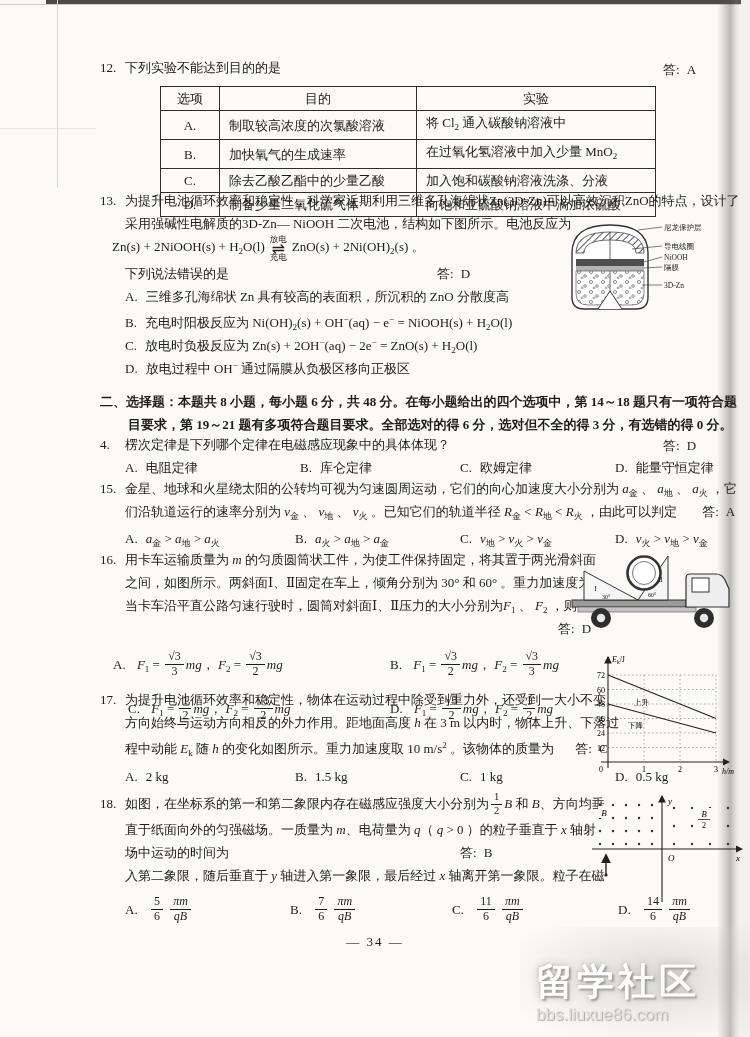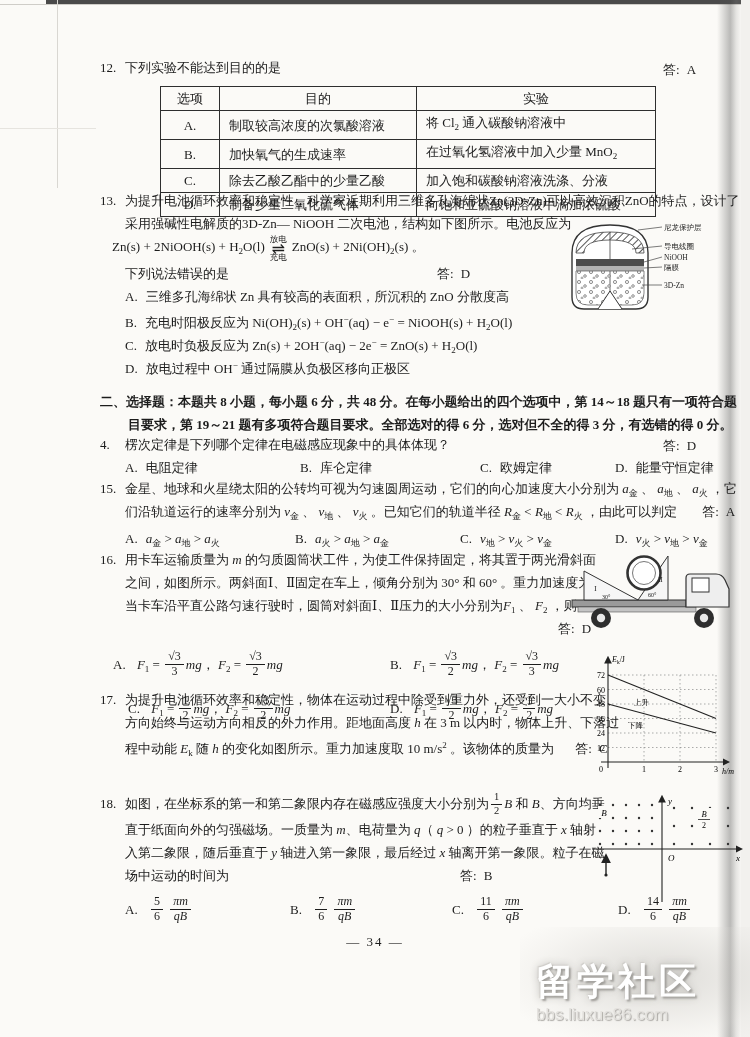--- a/index.html
+++ b/index.html
@@ -165,21 +165,21 @@
 
   <section class="q" style="left:100px;top:433px;width:625px;">
     <div class="ln">
       <span class="qnum">4.</span>
       <span>楞次定律是下列哪个定律在电磁感应现象中的具体体现？</span>
     </div>
     <span class="ans" style="left:563px;top:1px;"><span>答:</span><b>D</b></span>
     <div class="optrow">
       <span class="oi" style="left:25px;"><span class="olabel">A.</span><span>电阻定律</span></span>
       <span class="oi" style="left:200px;"><span class="olabel">B.</span><span>库仑定律</span></span>
-      <span class="oi" style="left:380px;text-align:right;"><span class="olabel">C.</span><span>欧姆定律</span></span>
+      <span class="oi" style="left:360px;text-align:right;"><span class="olabel">C.</span><span>欧姆定律</span></span>
       <span class="oi" style="left:515px;"><span class="olabel">D.</span><span>能量守恒定律</span></span>
     </div>
   </section>
 
   <section class="q" style="left:100px;top:477px;width:625px;">
     <div class="ln">
       <span class="qnum">15.</span>
       <span>金星、地球和火星绕太阳的公转均可视为匀速圆周运动，它们的向心加速度大小分别为 <i>a</i><sub>金</sub> 、 <i>a</i><sub>地</sub> 、 <i>a</i><sub>火</sub> ，它</span>
     </div>
     <div class="ln">
@@ -260,20 +260,26 @@
   <section class="q" style="left:100px;top:688px;width:625px;">
     <div class="ln">
       <span class="qnum">17.</span>
       <span>为提升电池循环效率和稳定性，物体在运动过程中除受到重力外，还受到一大小不变、</span>
     </div>
     <div class="ln"><span>方向始终与运动方向相反的外力作用。距地面高度 <i>h</i> 在 3 m 以内时，物体上升、下落过</span></div>
     <div class="ln">
       <span>程中动能 <i>E</i><sub>k</sub> 随 <i>h</i> 的变化如图所示。重力加速度取 10 m/s<sup>2</sup> 。该物体的质量为</span>
       <span class="ans-inline" style="margin-left:18px;"><span>答:</span><b>C</b></span>
     </div>
+    <div class="optrow" style="margin-top:8px;">
+      <span class="oi" style="left:25px;"><span class="olabel">A.</span><span>2 kg</span></span>
+      <span class="oi" style="left:195px;"><span class="olabel">B.</span><span>1.5 kg</span></span>
+      <span class="oi" style="left:360px;"><span class="olabel">C.</span><span>1 kg</span></span>
+      <span class="oi" style="left:515px;"><span class="olabel">D.</span><span>0.5 kg</span></span>
+    </div>
   </section>
 
   <svg style="position:absolute;left:586px;top:650px;" width="150" height="142" viewBox="0 0 150 142">
     <defs>
       <marker id="ah1" markerWidth="7" markerHeight="7" refX="5" refY="3.5" orient="auto">
         <path d="M0,0 L7,3.5 L0,7 Z" fill="#222"></path>
       </marker>
     </defs>
 
     <g stroke="#888" stroke-width=".7" stroke-dasharray="1.5 2.5">
@@ -309,25 +315,25 @@
     <text x="48" y="55" font-size="7.5">上升</text>
     <text x="42" y="78" font-size="7.5">下降</text>
   </svg>
 
   <section class="q" style="left:100px;top:792px;width:625px;">
     <div class="ln" style="height:26px;">
       <span class="qnum">18.</span>
       <span>如图，在坐标系的第一和第二象限内存在磁感应强度大小分别为</span><span class="fr fr-sm"><span class="n">1</span><span>2</span></span><span><i>B</i> 和 <i>B</i>、方向均垂</span>
     </div>
     <div class="ln"><span>直于纸面向外的匀强磁场。一质量为 <i>m</i>、电荷量为 <i>q</i>（ <i>q</i> &gt; 0 ）的粒子垂直于 <i>x</i> 轴射</span></div>
-    <div class="ln"><span>入第二象限，随后垂直于 <i>y</i> 轴进入第一象限，最后经过 <i>x</i> 轴离开第一象限。粒子在磁</span></div>
     <div class="ln">
       <span>场中运动的时间为</span>
       <span class="ans" style="left:360px;top:0;"><span>答:</span><b>B</b></span>
     </div>
+    <div class="ln"><span>入第二象限，随后垂直于 <i>y</i> 轴进入第一象限，最后经过 <i>x</i> 轴离开第一象限。粒子在磁</span></div>
     <div class="optrow" style="height:46px;margin-top:10px;">
       <span class="oi" style="left:25px;">
         <span class="olabel">A.</span>
         <span class="fr"><span class="n">5</span><span>6</span></span>
         <span class="fr frit"><span class="n">πm</span><span>qB</span></span>
       </span>
       <span class="oi" style="left:190px;">
         <span class="olabel">B.</span>
         <span class="fr"><span class="n">7</span><span>6</span></span>
         <span class="fr frit"><span class="n">πm</span><span>qB</span></span>

